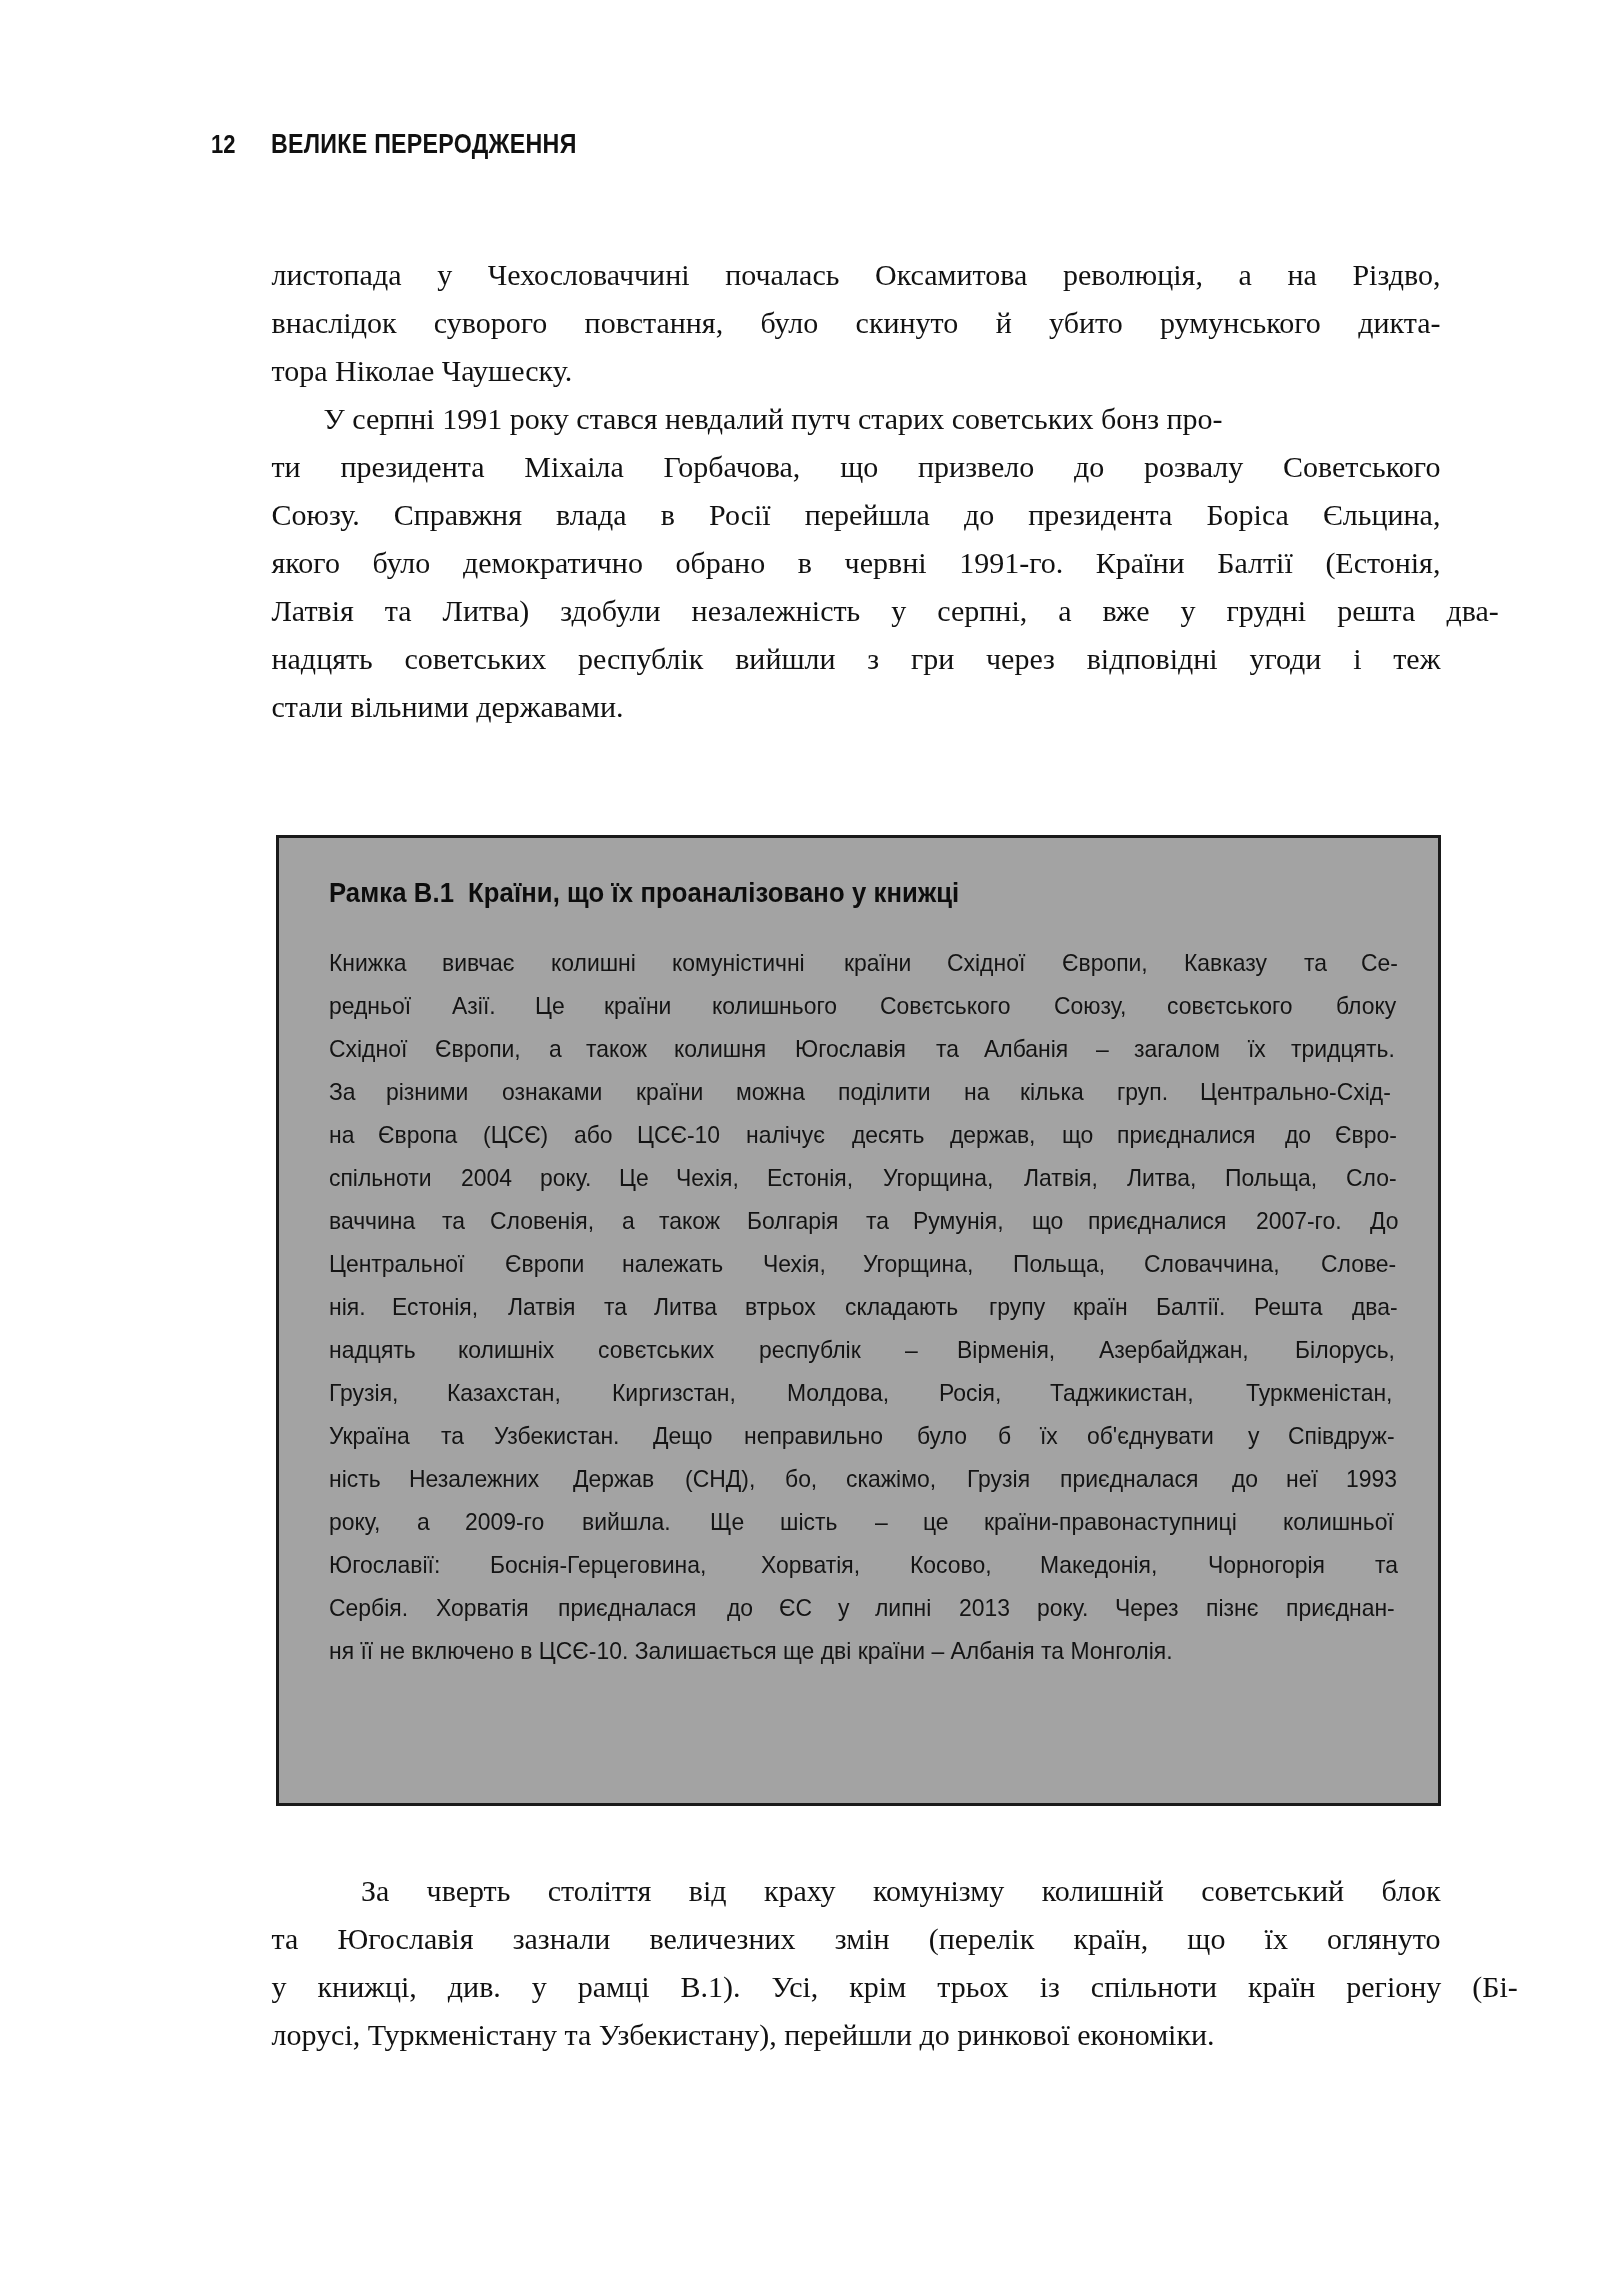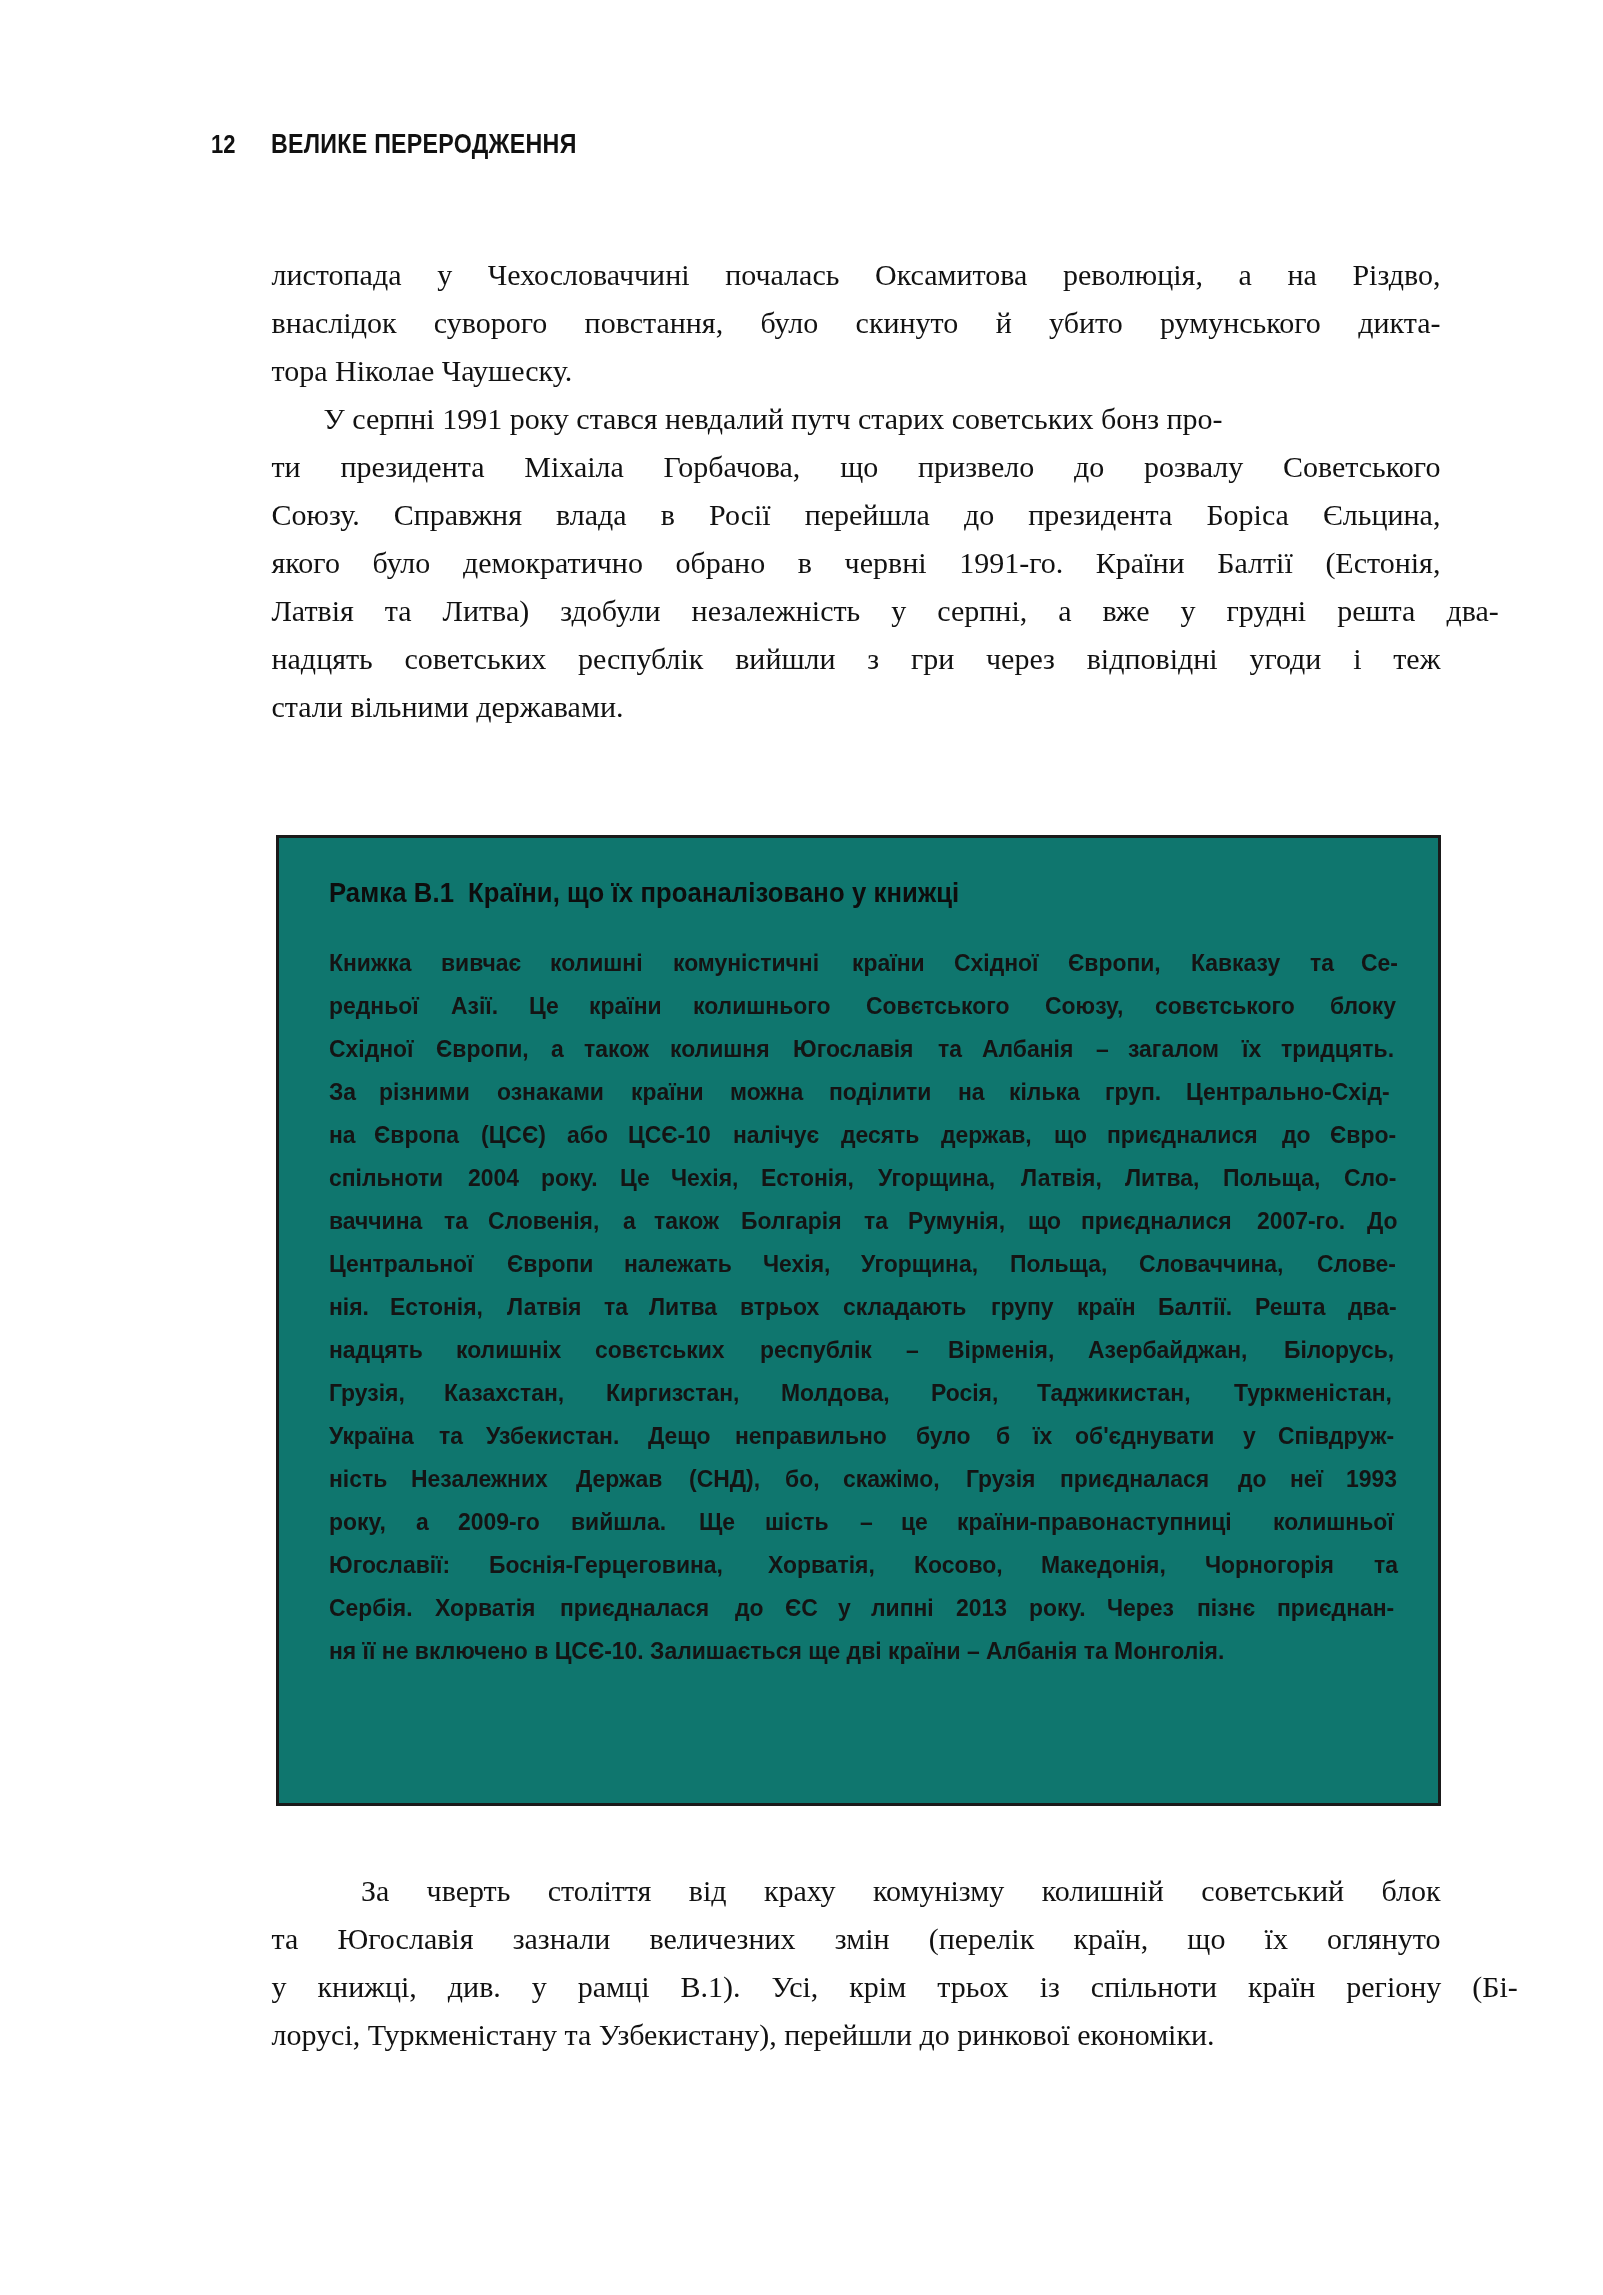--- a/index.html
+++ b/index.html
@@ -83,21 +83,21 @@
 
   
   .feature-box {
     position: absolute;
     left: 236px;
     top: 835px;
     width: 1165px;
     height: 971px;
     border: 3.3px solid #1a1a1a;
     box-sizing: border-box;
-    background: #0f766e;
+    background: #a3a3a3;
   }
   .box-inner {
     position: absolute;
     left: 50px;
     top: 39px;
     right: 38px;
   }
   .box-title {
     font-family: "Liberation Sans", sans-serif;
     font-weight: 700;
@@ -109,21 +109,20 @@
     transform: scaleX(0.93);
     transform-origin: left center;
   }
   .box-title .ttl-sep { display: inline-block; width: 15px; }
   .box-body {
     font-family: "Liberation Sans", sans-serif;
     font-size: 24px;
     line-height: 43px;
     color: #141414;
     margin: 0;
-    font-weight: bold;
   }
   .box-body .ln {
     display: block;
     white-space: nowrap;
   }
   .box-body .ln.justify {
     display: flex;
     justify-content: space-between;
   }
   .box-body .ln.justify > span {

